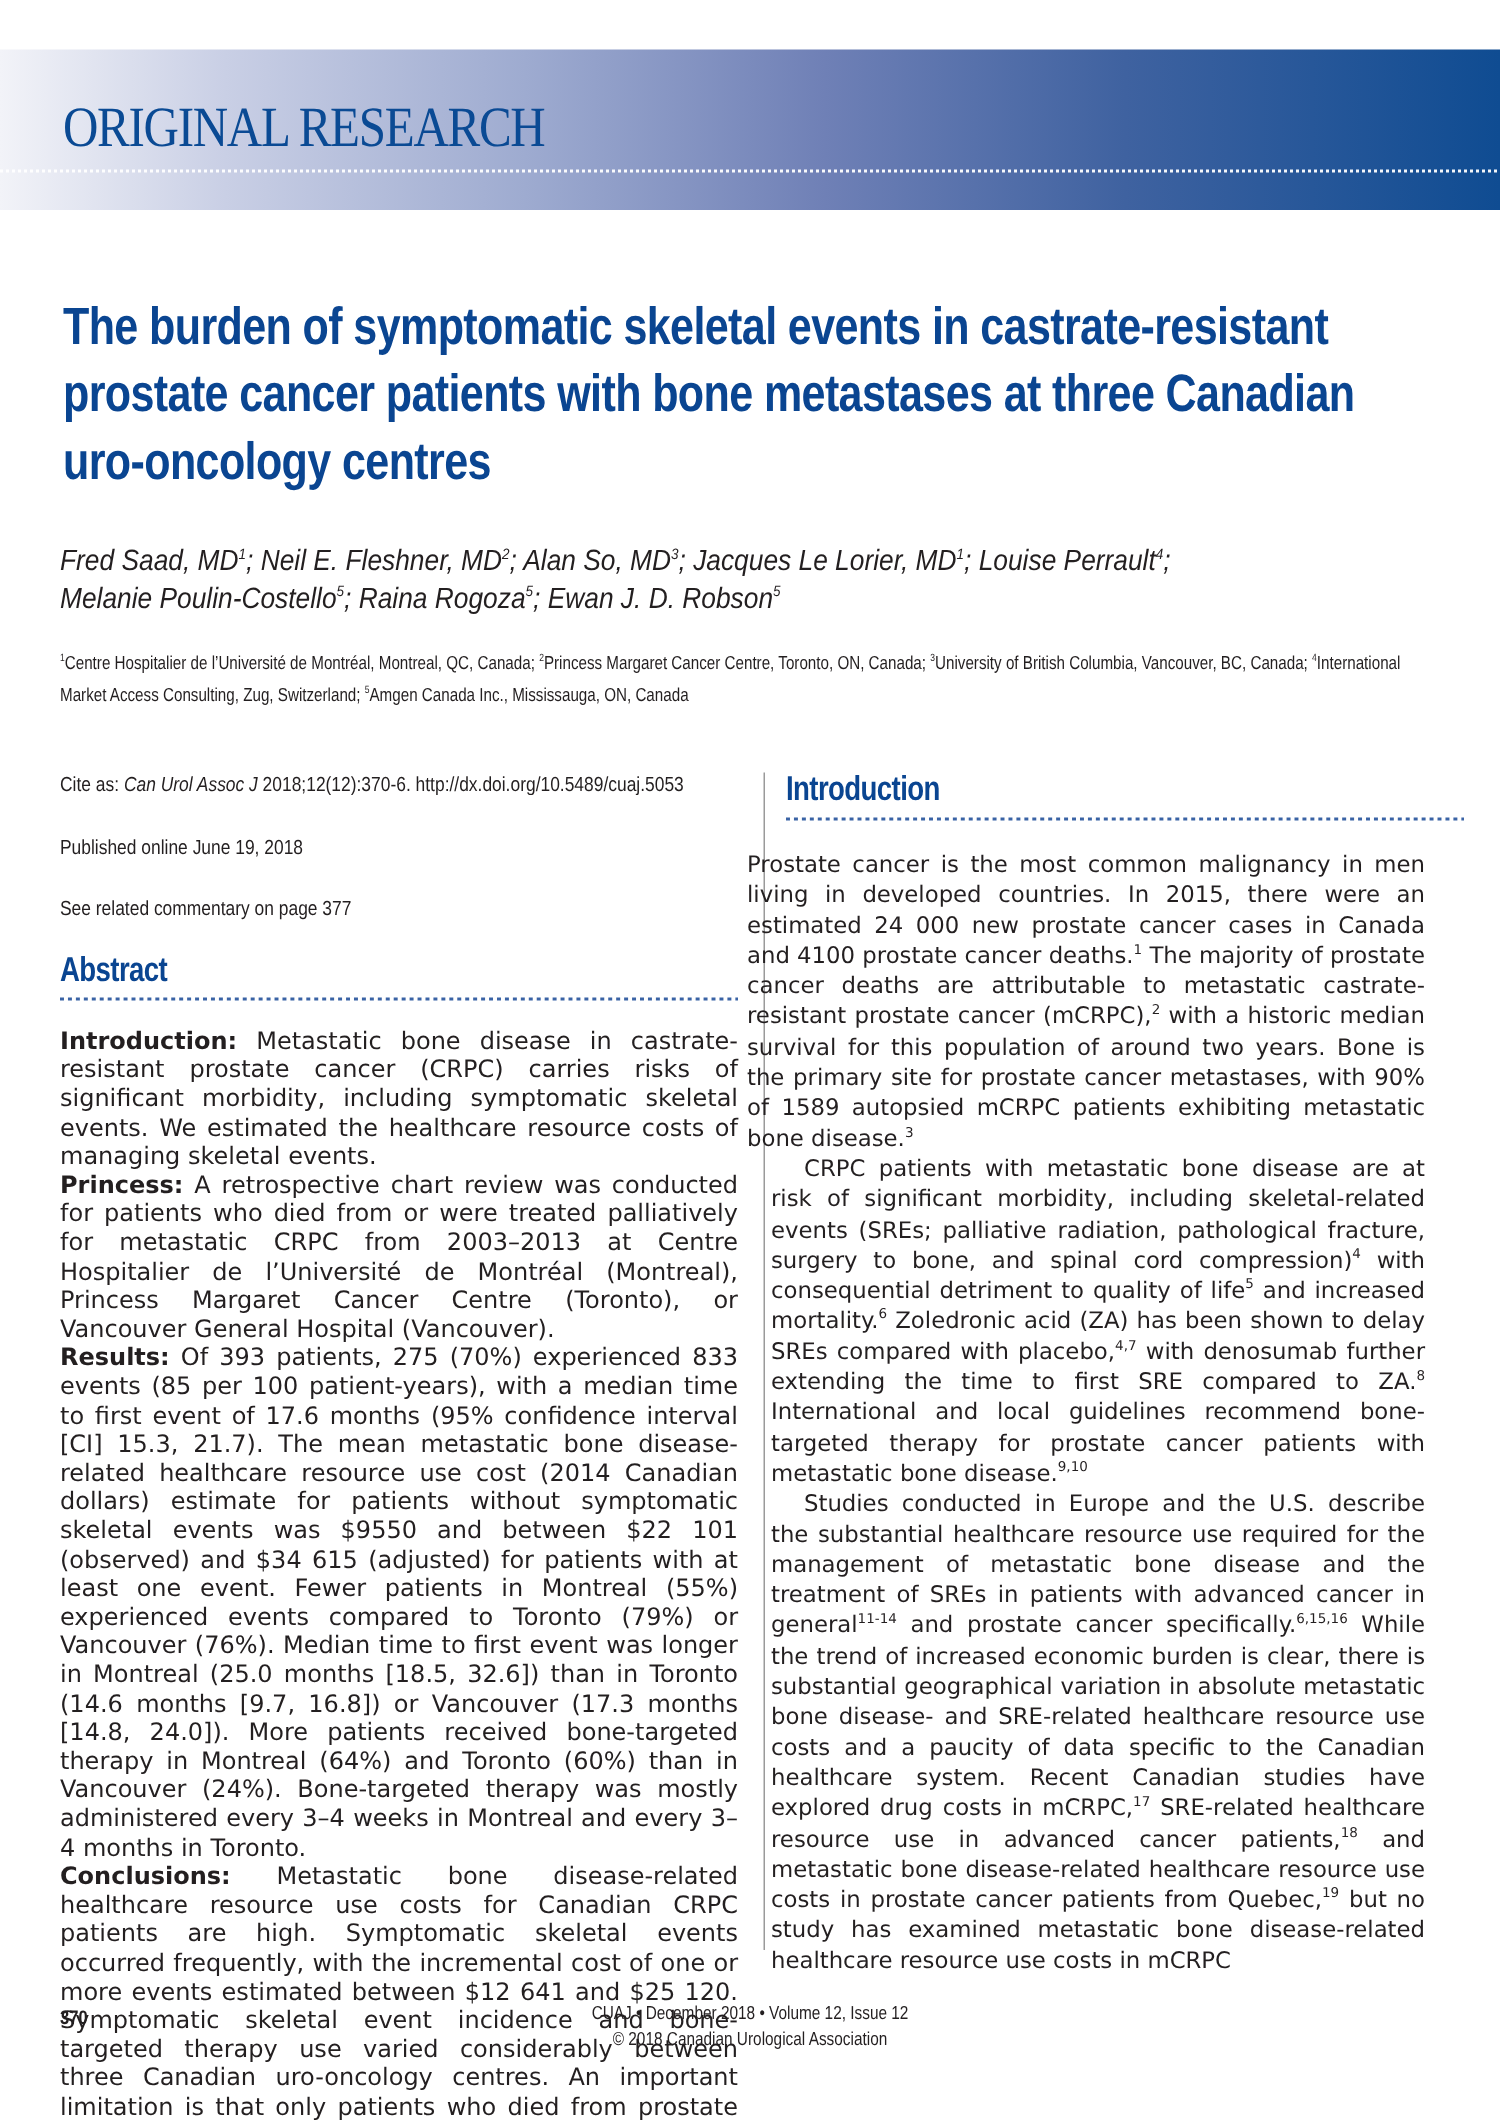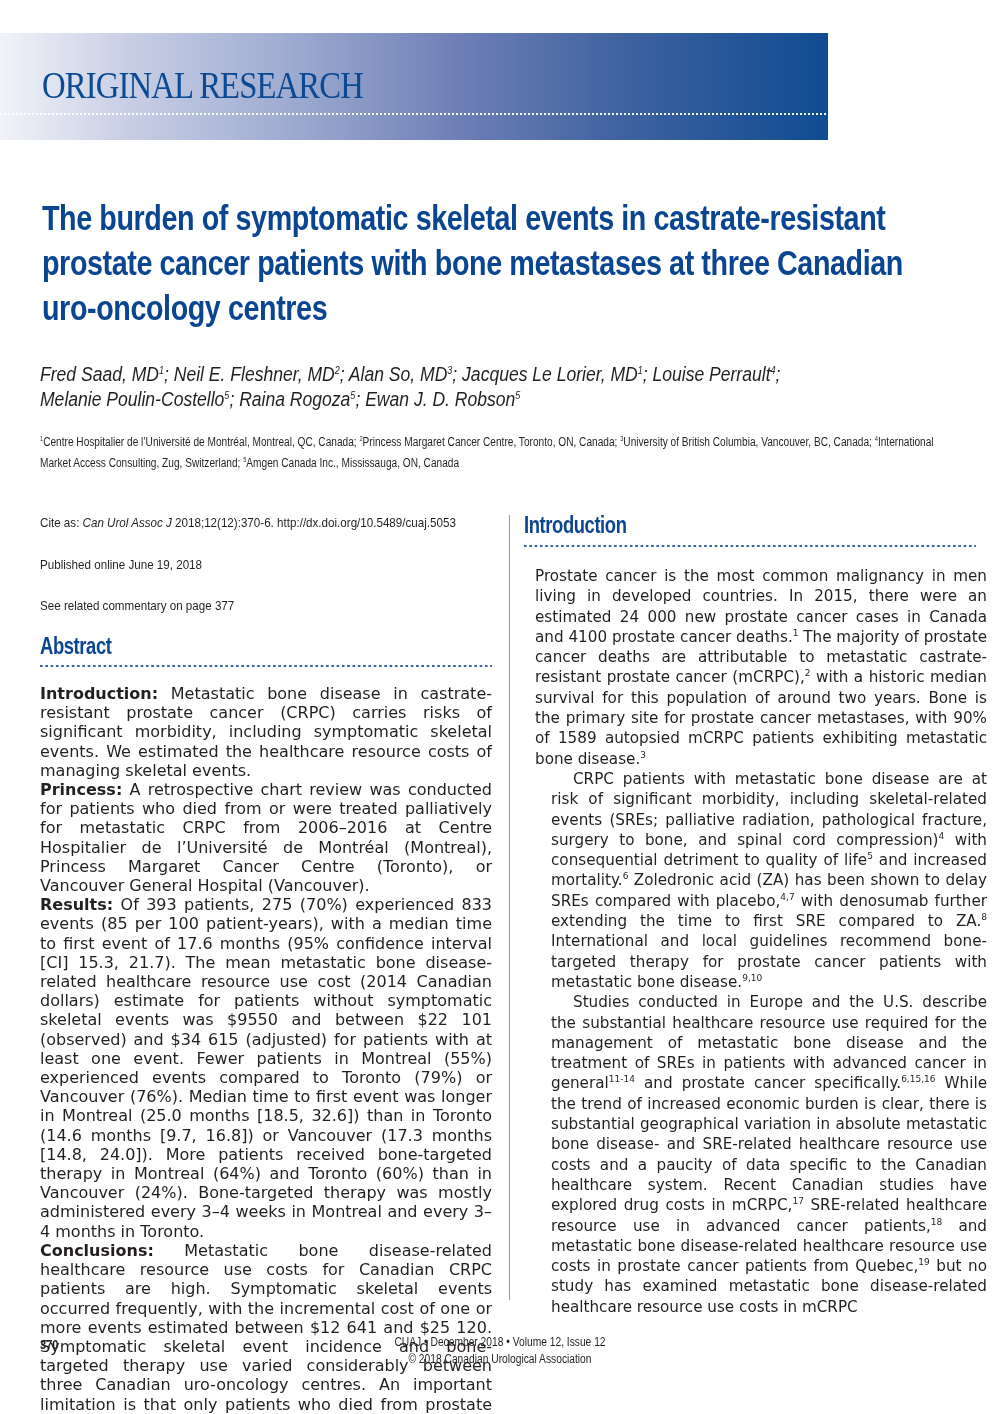--- a/index.html
+++ b/index.html
@@ -1,18 +1,18 @@
 <!DOCTYPE html>
 <html><head>
 <meta charset="utf-8">
 <style>
   html, body { margin: 0; padding: 0; background: #ffffff; }
   body { width: 1000px; height: 1414px; position: relative; overflow: hidden; font-family: "Liberation Sans", sans-serif; color: #231f20; }
 
-  .banner { position: absolute; left: 0; top: 33px; width: 828px; height: 107px;
+  .banner { position: absolute; left: 0; top: 33px; width: 1000px; height: 107px;
     background: linear-gradient(to right, #f2f3f8 0%, #c9cfe5 15%, #9eabd0 35%, #6f80b6 55%, #3f62a0 75%, #0f4c92 100%); }
   .banner-title { position: absolute; left: 42px; top: 30px; font-family: "Liberation Serif", serif; font-size: 38px; letter-spacing: -1px; color: #0a4a94; transform: scaleX(0.86); transform-origin: left top; white-space: nowrap; }
   .banner-dots { position: absolute; left: 0; right: 0; top: 80px; height: 2px;
     background-image: linear-gradient(to right, rgba(255,255,255,0.95) 50%, transparent 50%); background-size: 4px 2px; background-repeat: repeat-x; }
 
   .title { position: absolute; left: 42px; top: 195px; width: 900px; font-family: "Liberation Sans", sans-serif; font-weight: bold; font-size: 35px; line-height: 45px; color: #0a4591; transform: scaleX(0.82); transform-origin: left top; width: 1100px; letter-spacing: -0.5px; }
 
   .authors { position: absolute; left: 40px; top: 362px; width: 1100px; font-style: italic; font-size: 19.5px; line-height: 25px; color: #231f20; transform: scaleX(0.9); transform-origin: left top; }
   .authors sup { font-size: 10px; vertical-align: super; line-height: 0; }
 
@@ -24,21 +24,21 @@
 
   .section-head { position: absolute; font-weight: bold; font-size: 23px; color: #0a4591; transform: scaleX(0.8); transform-origin: left top; letter-spacing: -0.5px; }
   .dots { position: absolute; height: 2px; background-image: linear-gradient(to right, #3a63a5 45%, transparent 45%); background-size: 5.3px 2px; background-repeat: repeat-x; }
 
   .col-rule { position: absolute; left: 509px; top: 515px; width: 1px; height: 785px; background: #9a9a9a; }
 
   .col { position: absolute; font-family: "DejaVu Sans", sans-serif; color: #231f20; text-align: justify; }
   .abstract { left: 40px; top: 684px; width: 452px; font-size: 16px; line-height: 19.2px; }
   .abstract p { margin: 0; }
   .abstract b { font-weight: bold; }
-  .intro { left: 535px; top: 566px; width: 452px; font-size: 15.2px; line-height: 20.3px; }
+  .intro { left: 498px; top: 566px; width: 452px; font-size: 15.2px; line-height: 20.3px; }
   .intro p { margin: 0; }
   .intro p.indent { text-indent: 22px; margin-left: 16px; }
   .intro sup { font-size: 9px; vertical-align: super; line-height: 0; }
 
   .footer-page { position: absolute; left: 40px; top: 1337px; font-weight: bold; font-size: 13px; transform: scaleX(0.85); transform-origin: left top; }
   .footer-center { position: absolute; left: 300px; width: 400px; top: 1334px; text-align: center; font-size: 12.5px; line-height: 17px; transform: scaleX(0.82); transform-origin: center top; }
 </style>
 </head>
 <body>
 
@@ -59,21 +59,21 @@
 <div class="meta" style="top:557px;">Published online June 19, 2018</div>
 <div class="meta" style="top:598px;">See related commentary on page 377</div>
 
 <div class="section-head" style="left:40px; top:633px;">Abstract</div>
 <div class="dots" style="left:40px; top:665px; width:452px;"></div>
 
 <div class="col-rule"></div>
 
 <div class="col abstract" id="abstract-body">
     <p><b>Introduction:</b><span> Metastatic bone disease in castrate-resistant prostate cancer (CRPC) carries risks of significant morbidity, including symptomatic skeletal events. We estimated the healthcare resource costs of managing skeletal events.</span></p>
-    <p><b>Princess:</b><span> A retrospective chart review was conducted for patients who died from or were treated palliatively for metastatic CRPC from 2006–2016 at Centre Hospitalier de l’Université de Montréal (Montreal), Princess Margaret Cancer Centre (Toronto), or Vancouver General Hospital (Vancouver).</span></p>
+    <p><b>Princess:</b><span> A retrospective chart review was conducted for patients who died from or were treated palliatively for metastatic CRPC from 2003–2013 at Centre Hospitalier de l’Université de Montréal (Montreal), Princess Margaret Cancer Centre (Toronto), or Vancouver General Hospital (Vancouver).</span></p>
     <p><b>Results:</b><span> Of 393 patients, 275 (70%) experienced 833 events (85 per 100 patient-years), with a median time to first event of 17.6 months (95% confidence interval [CI] 15.3, 21.7). The mean metastatic bone disease-related healthcare resource use cost (2014 Canadian dollars) estimate for patients without symptomatic skeletal events was $9550 and between $22 101 (observed) and $34 615 (adjusted) for patients with at least one event. Fewer patients in Montreal (55%) experienced events compared to Toronto (79%) or Vancouver (76%). Median time to first event was longer in Montreal (25.0 months [18.5, 32.6]) than in Toronto (14.6 months [9.7, 16.8]) or Vancouver (17.3 months [14.8, 24.0]). More patients received bone-targeted therapy in Montreal (64%) and Toronto (60%) than in Vancouver (24%). Bone-targeted therapy was mostly administered every 3–4 weeks in Montreal and every 3–4 months in Toronto.</span></p>
     <p><b>Conclusions:</b><span> Metastatic bone disease-related healthcare resource use costs for Canadian CRPC patients are high. Symptomatic skeletal events occurred frequently, with the incremental cost of one or more events estimated between $12 641 and $25 120. Symptomatic skeletal event incidence and bone-targeted therapy use varied considerably between three Canadian uro-oncology centres. An important limitation is that only patients who died from prostate cancer were included, potentially overestimating costs.</span></p>
   </div>
 
 <div class="section-head" style="left:524px; top:512px;">Introduction</div>
 <div class="dots" style="left:524px; top:545px; width:452px;"></div>
 
 <div class="col intro" id="intro-body">
     <p><span>Prostate cancer is the most common malignancy in men living in developed countries. In 2015, there were an estimated 24 000 new prostate cancer cases in Canada and 4100 prostate cancer deaths.</span><sup>1</sup><span> The majority of prostate cancer deaths are attributable to metastatic castrate-resistant prostate cancer (mCRPC),</span><sup>2</sup><span> with a historic median survival for this population of around two years. Bone is the primary site for prostate cancer metastases, with 90% of 1589 autopsied mCRPC patients exhibiting metastatic bone disease.</span><sup>3</sup></p>
     <p class="indent"><span>CRPC patients with metastatic bone disease are at risk of significant morbidity, including skeletal-related events (SREs; palliative radiation, pathological fracture, surgery to bone, and spinal cord compression)</span><sup>4</sup><span> with consequential detriment to quality of life</span><sup>5</sup><span> and increased mortality.</span><sup>6</sup><span> Zoledronic acid (ZA) has been shown to delay SREs compared with placebo,</span><sup>4,7</sup><span> with denosumab further extending the time to first SRE compared to ZA.</span><sup>8</sup><span> International and local guidelines recommend bone-targeted therapy for prostate cancer patients with metastatic bone disease.</span><sup>9,10</sup></p>

